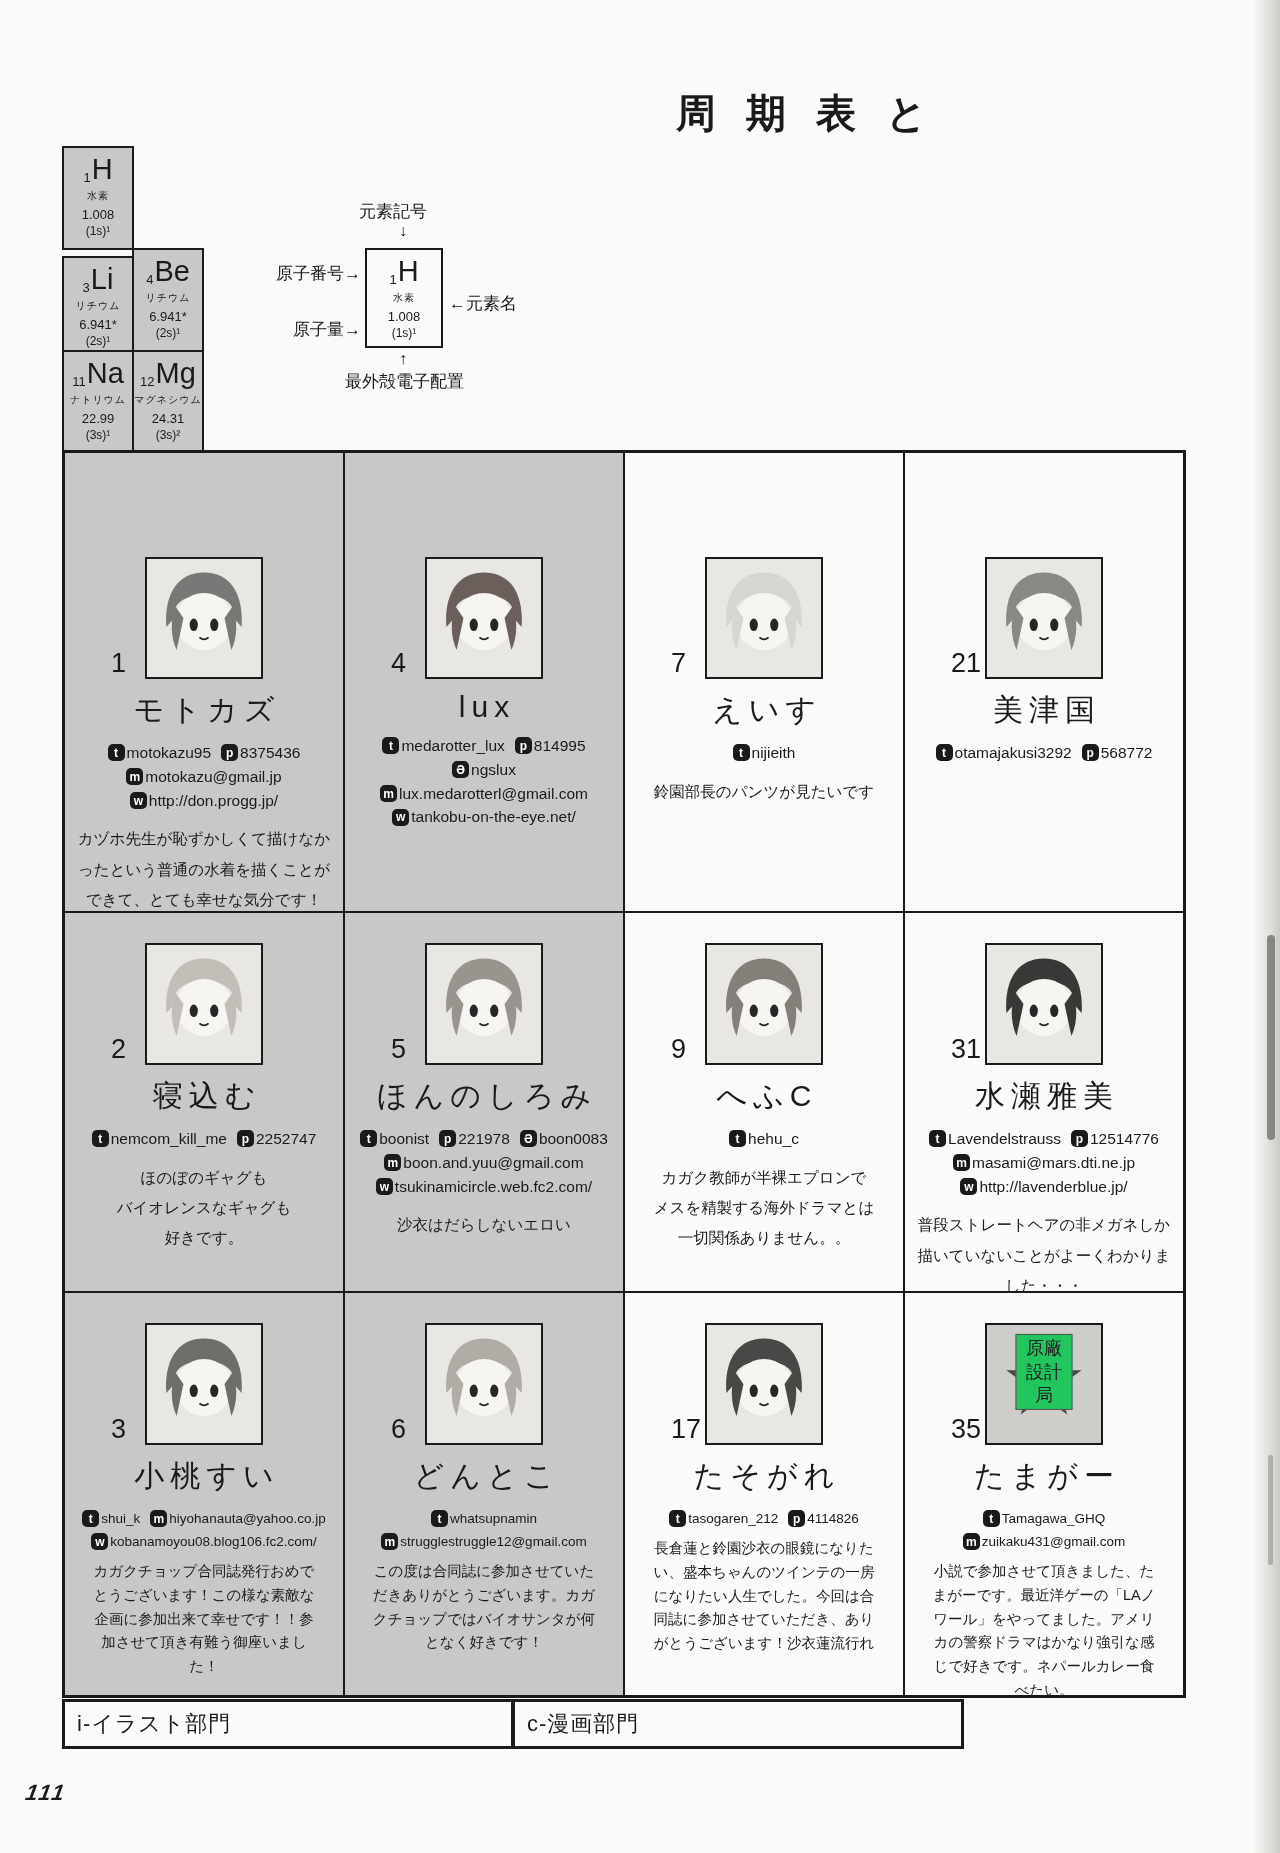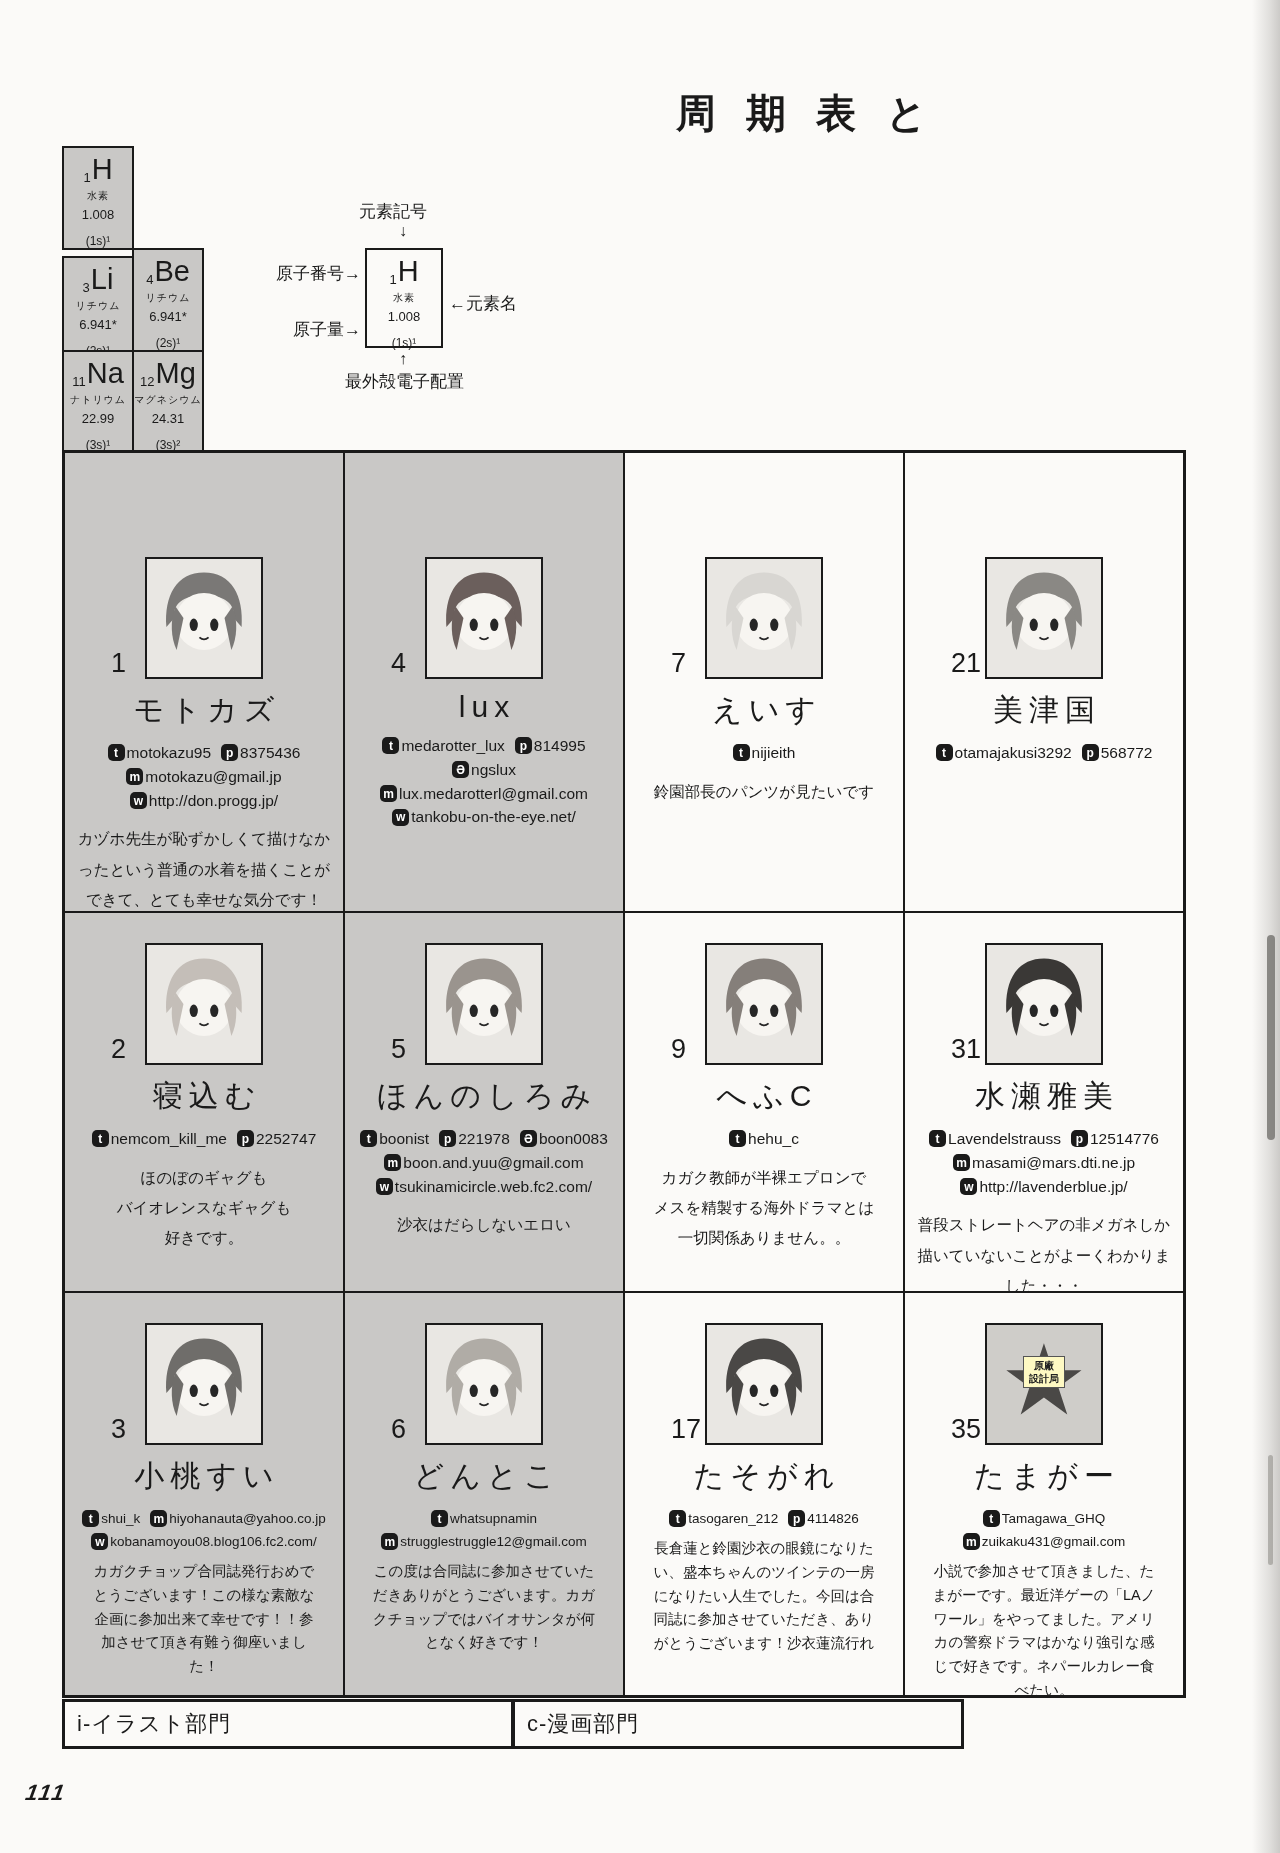--- a/index.html
+++ b/index.html
@@ -13,21 +13,21 @@
   .page-title{position:absolute;left:676px;top:86px;font-size:40px;font-weight:600;letter-spacing:30px;white-space:nowrap;}
 
   
   .periodic-table{position:absolute;left:62px;top:146px;width:146px;height:308px;}
   .pt-cell{position:absolute;width:72px;height:104px;border:2px solid var(--ink);background:var(--card-gray);
     display:flex;flex-direction:column;align-items:center;text-align:center;}
   .pt-symbol-line{margin-top:6px;font-size:29px;line-height:1.05;font-weight:500;white-space:nowrap;}
   .pt-num{font-size:13px;display:inline-block;transform:translateY(3px);margin-right:1px;}
   .pt-name{font-size:10px;margin-top:5px;letter-spacing:1px;white-space:nowrap;}
   .pt-mass{font-size:13px;margin-top:4px;}
-  .pt-config{font-size:12px;margin-top:12px;}
+  .pt-config{font-size:12px;margin-top:2px;}
 
   
   .legend{position:absolute;left:287px;top:200px;width:340px;height:205px;font-size:17px;}
   .legend-symbol-label{position:absolute;left:26px;top:0;width:160px;text-align:center;}
   .legend-arrow-down{position:absolute;left:104px;top:22px;width:24px;text-align:center;font-size:16px;}
   .legend-box{position:absolute;left:78px;top:48px;width:78px;height:100px;border:2.5px solid var(--ink);
     background:var(--paper);display:flex;flex-direction:column;align-items:center;}
   .legend-number-label{position:absolute;left:-64px;top:62px;width:138px;text-align:right;white-space:nowrap;}
   .legend-name-label{position:absolute;left:162px;top:92px;white-space:nowrap;}
   .legend-mass-label{position:absolute;left:-50px;top:118px;width:124px;text-align:right;white-space:nowrap;}
@@ -42,22 +42,22 @@
   .card.white{background:var(--paper);}
   .card.row-1{padding-top:104px;}
   .card.row-2,.card.row-3{padding-top:30px;}
   .avatar-row{position:relative;width:118px;margin:0 auto;}
   .card-number{position:absolute;left:-34px;bottom:2px;font-size:27px;line-height:1;}
   .avatar-frame{display:block;width:118px;height:122px;border:2.5px solid var(--ink);background:var(--avatar-bg);
     position:relative;overflow:hidden;}
   .face-svg{width:100%;height:100%;display:block;}
   .avatar-frame.star{background:#cfcdc9;display:flex;align-items:center;justify-content:center;}
   .star-glyph{font-size:98px;line-height:1;color:#4a4846;margin-top:-8px;}
-  .star-text{position:absolute;left:50%;top:40%;transform:translate(-50%,-50%);background:#fef9c3;
-    border:1px solid #555;padding:2px 5px;font-size:10px;line-height:1.3;white-space:pre-line;color:#222;font-weight:bold;}
+  .star-text{position:absolute;left:50%;top:40%;transform:translate(-50%,-50%);background:#22c55e;
+    border:1px solid #555;padding:2px 5px;font-size:18px;line-height:1.3;white-space:pre-line;color:#222;}
   .card-name{margin-top:11px;font-size:30px;font-weight:500;letter-spacing:6px;text-indent:6px;white-space:nowrap;}
   .handles{margin-top:13px;display:flex;flex-wrap:wrap;justify-content:center;align-items:center;
     column-gap:10px;row-gap:6px;max-width:250px;font-size:15.5px;line-height:1.15;}
   .row-3 .handles{font-size:13.5px;max-width:262px;}
   .handle{display:inline-flex;align-items:center;gap:2px;white-space:nowrap;}
   .badge{display:inline-flex;align-items:center;justify-content:center;width:17px;height:17px;border-radius:5px;
     background:var(--ink);color:#fff;font-size:12px;font-weight:700;line-height:1;flex:none;}
   .comment{margin-top:15px;font-size:15.5px;line-height:1.95;padding:0 12px;white-space:pre-line;}
   .row-3 .comment{font-size:14.5px;line-height:1.64;margin-top:10px;padding:0 24px;}
 

